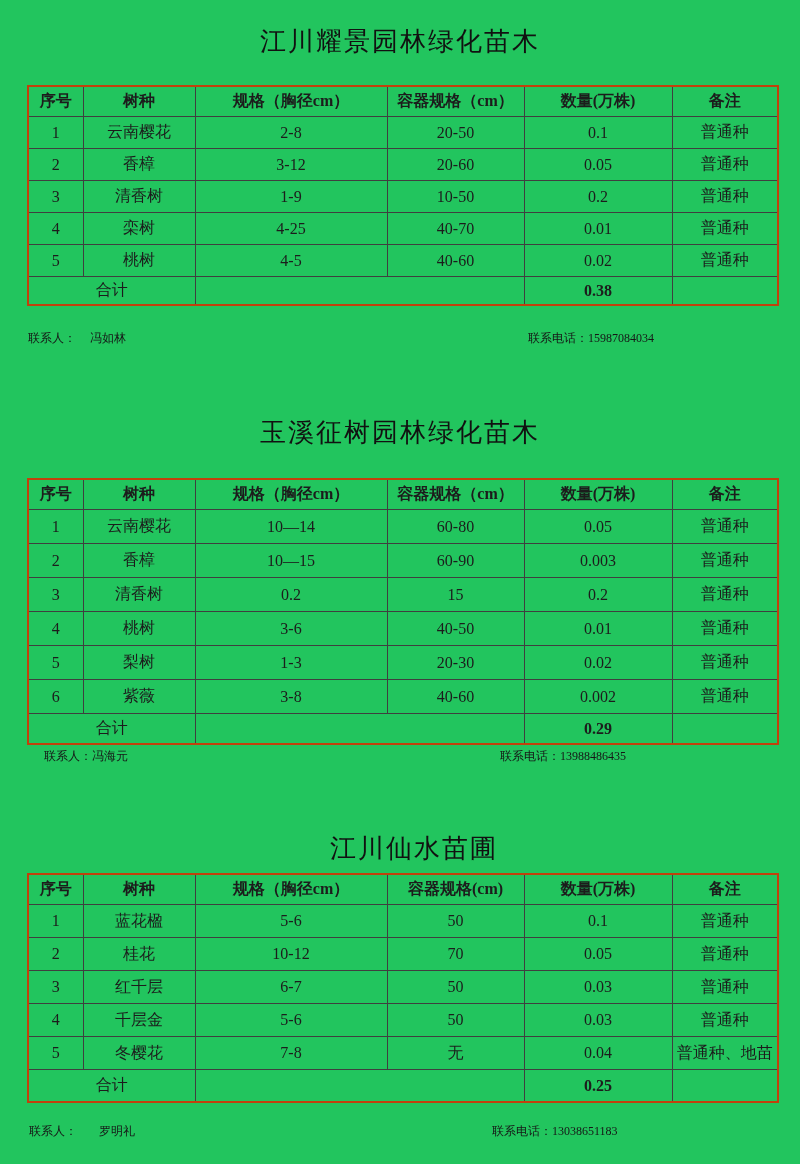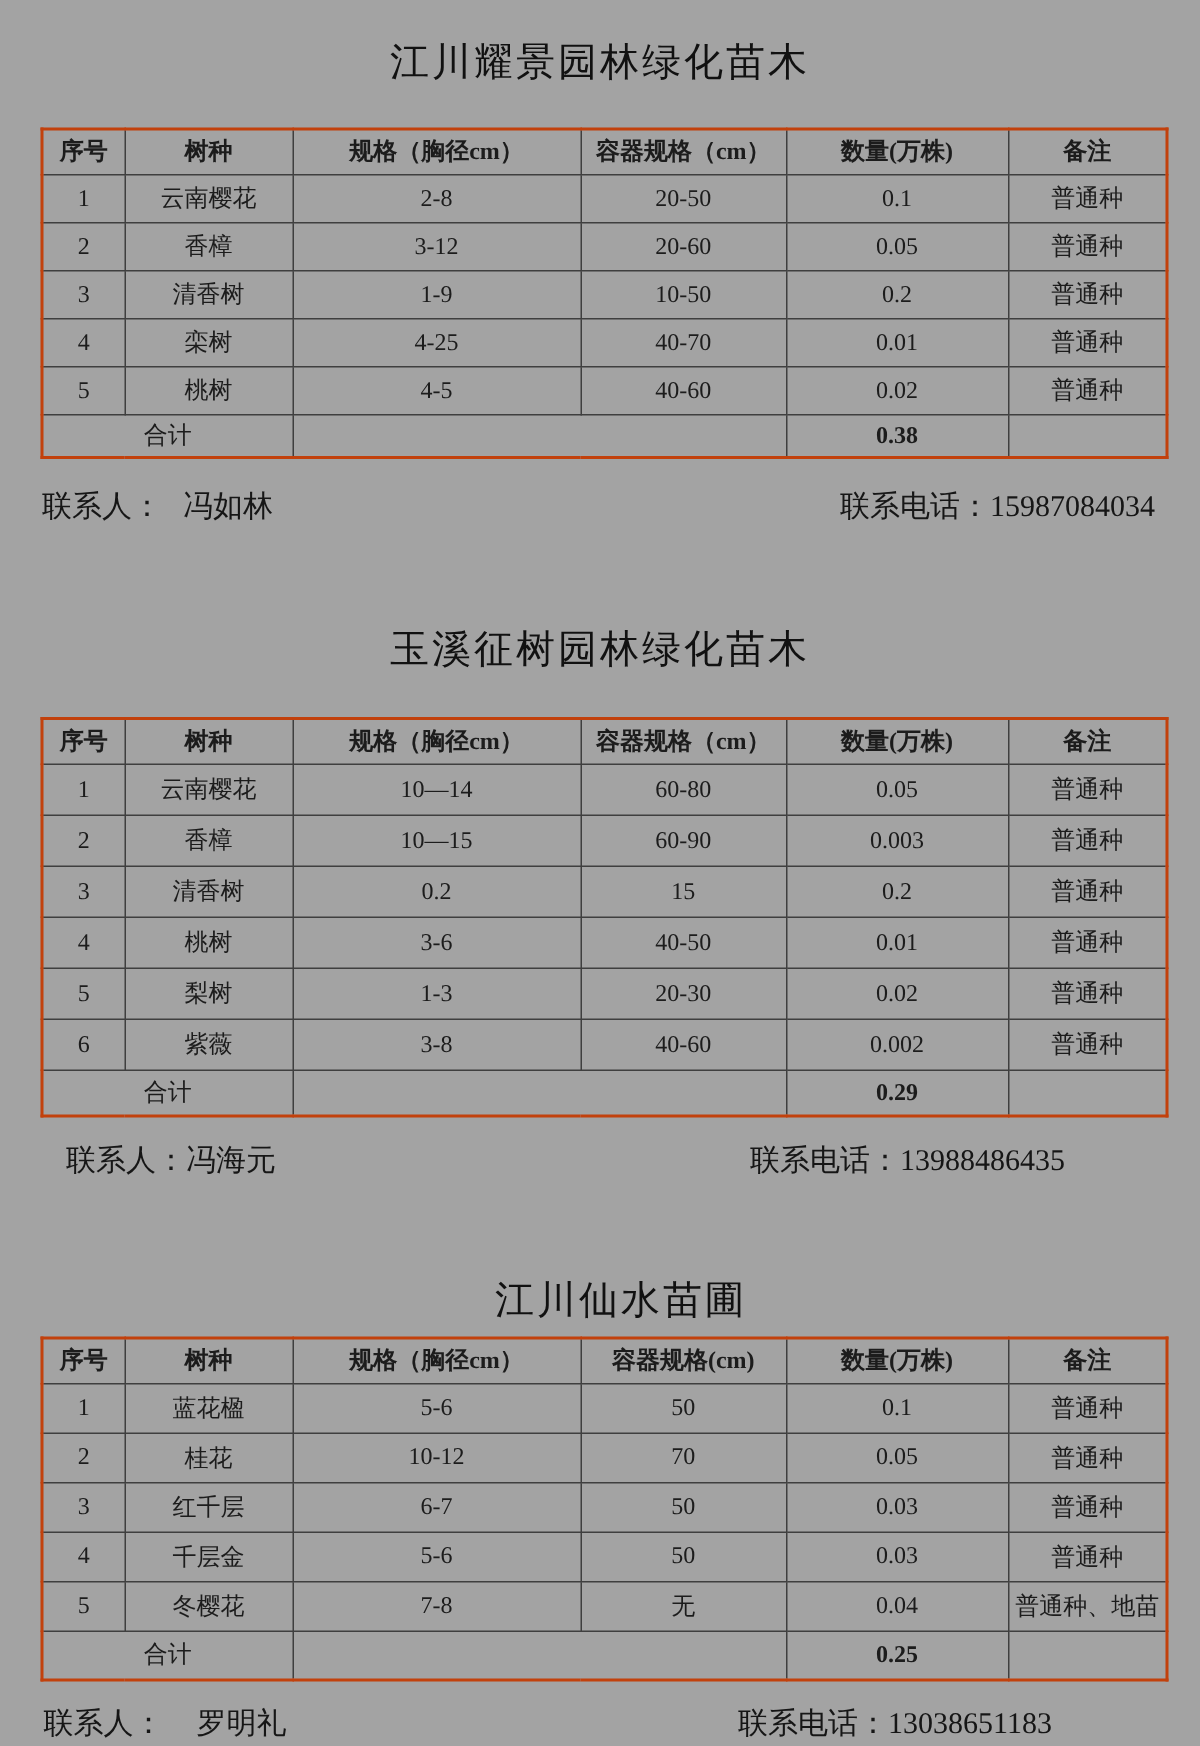--- a/index.html
+++ b/index.html
@@ -1,21 +1,21 @@
 <!DOCTYPE html>
 <html><head>
 <meta charset="utf-8">
 <style>
   html,body{margin:0;padding:0;}
   body{
     width:800px;height:1164px;background:#ffffff;
     font-family:"Liberation Serif","DejaVu Serif",serif;
     color:#1c1c1c;
   }
-  .sheet{position:relative;width:800px;height:1164px;overflow:hidden;background:#a3a3a3;}
+  .sheet{position:relative;width:800px;height:1164px;overflow:hidden;background:#22c55e;}
 
   .title{
     text-align:center;font-size:26px;font-weight:500;
     margin:0;line-height:36px;letter-spacing:2px;color:#111;
   }
   .s0 .title{padding-top:24px;margin-bottom:25px;}
   .s1 .title{margin-top:66px;margin-bottom:27px;}
   .s2 .title{margin-top:64px;margin-bottom:6px;padding-left:28px;}
 
   table.nursery-table{
@@ -31,29 +31,29 @@
   .nursery-table th{font-weight:700;height:29px;}
   .t0 tbody td{height:31px;}
   .t1 tbody td{height:33px;}
   .t2 tbody td{height:32px;}
   .t0 tfoot td{height:27px;}
   .t1 tfoot td{height:29px;}
   .t2 tfoot td{height:31px;}
   .total-label{font-weight:400;font-size:17px;}
   .total-value{font-weight:700;font-size:16px;}
 
-  .contact{position:relative;font-size:20px;line-height:22px;color:#161616;}
+  .contact{position:relative;font-size:12px;line-height:22px;color:#161616;}
   .s0 .contact{margin-top:21px;padding-left:28px;}
-  .s1 .contact{margin-top:18px;padding-left:44px;}
+  .s1 .contact{padding-left:44px;}
   .s2 .contact{margin-top:17px;padding-left:29px;}
   .s0 .c-name{margin-left:14px;}
   .s1 .c-name{margin-left:0;}
   .s2 .c-name{margin-left:22px;}
   .c-phone{position:absolute;top:0;}
-  .s0 .c-phone{left:560px;}
+  .s0 .c-phone{left:528px;}
   .s1 .c-phone{left:500px;}
   .s2 .c-phone{left:492px;}
 </style>
 </head>
 <body>
 
 <div class="sheet">
 
   <section class="block s0">
     <h1 class="title">江川耀景园林绿化苗木</h1>

